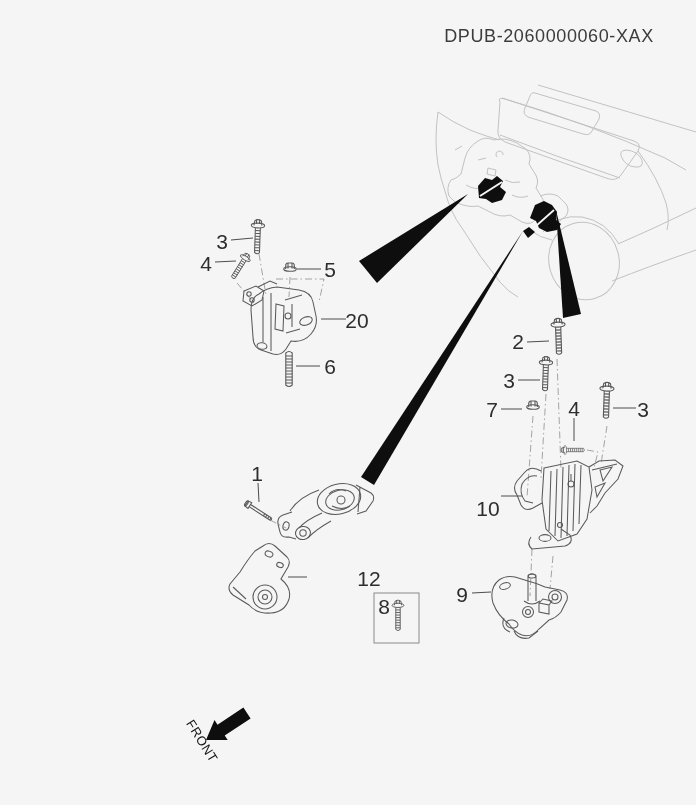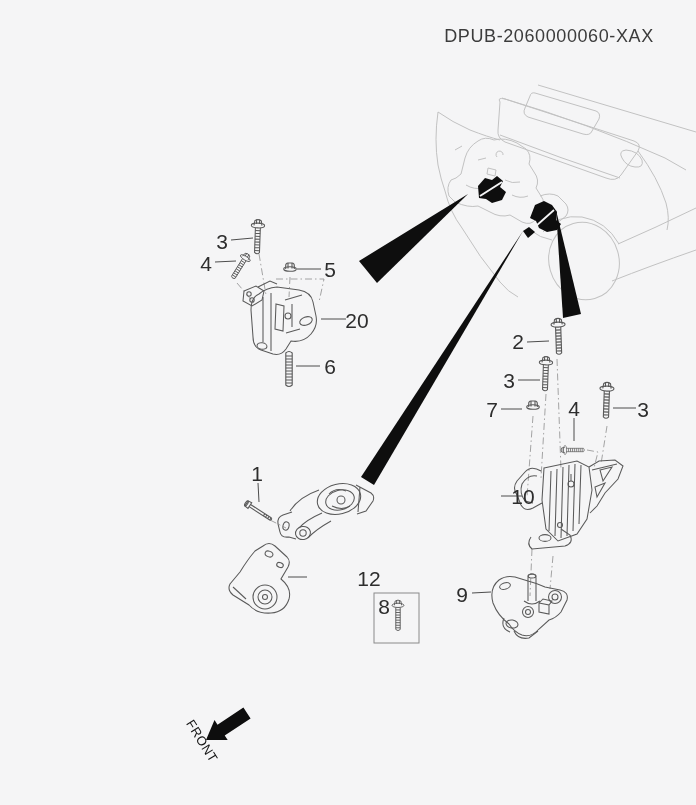--- a/index.html
+++ b/index.html
@@ -224,17 +224,17 @@
   <div class="callout" style="left:357px;top:320px;">20</div>
   <div class="callout" style="left:330px;top:366px;">6</div>
   <div class="callout" style="left:257px;top:473px;">1</div>
   <div class="callout" style="left:321px;top:578px;margin-left:48px;">12</div>
   <div class="callout" style="left:384px;top:606px;">8</div>
   <div class="callout" style="left:518px;top:341px;">2</div>
   <div class="callout" style="left:509px;top:380px;">3</div>
   <div class="callout" style="left:492px;top:409px;">7</div>
   <div class="callout" style="left:574px;top:408px;">4</div>
   <div class="callout" style="left:643px;top:409px;">3</div>
-  <div class="callout" style="left:488px;top:496px;margin-left:35px;">10</div>
+  <div class="callout" style="left:488px;top:508px;">10</div>
   <div class="callout" style="left:462px;top:594px;">9</div>
 
   <div class="front-label">FRONT</div>
 </div>
 
 </body></html>

